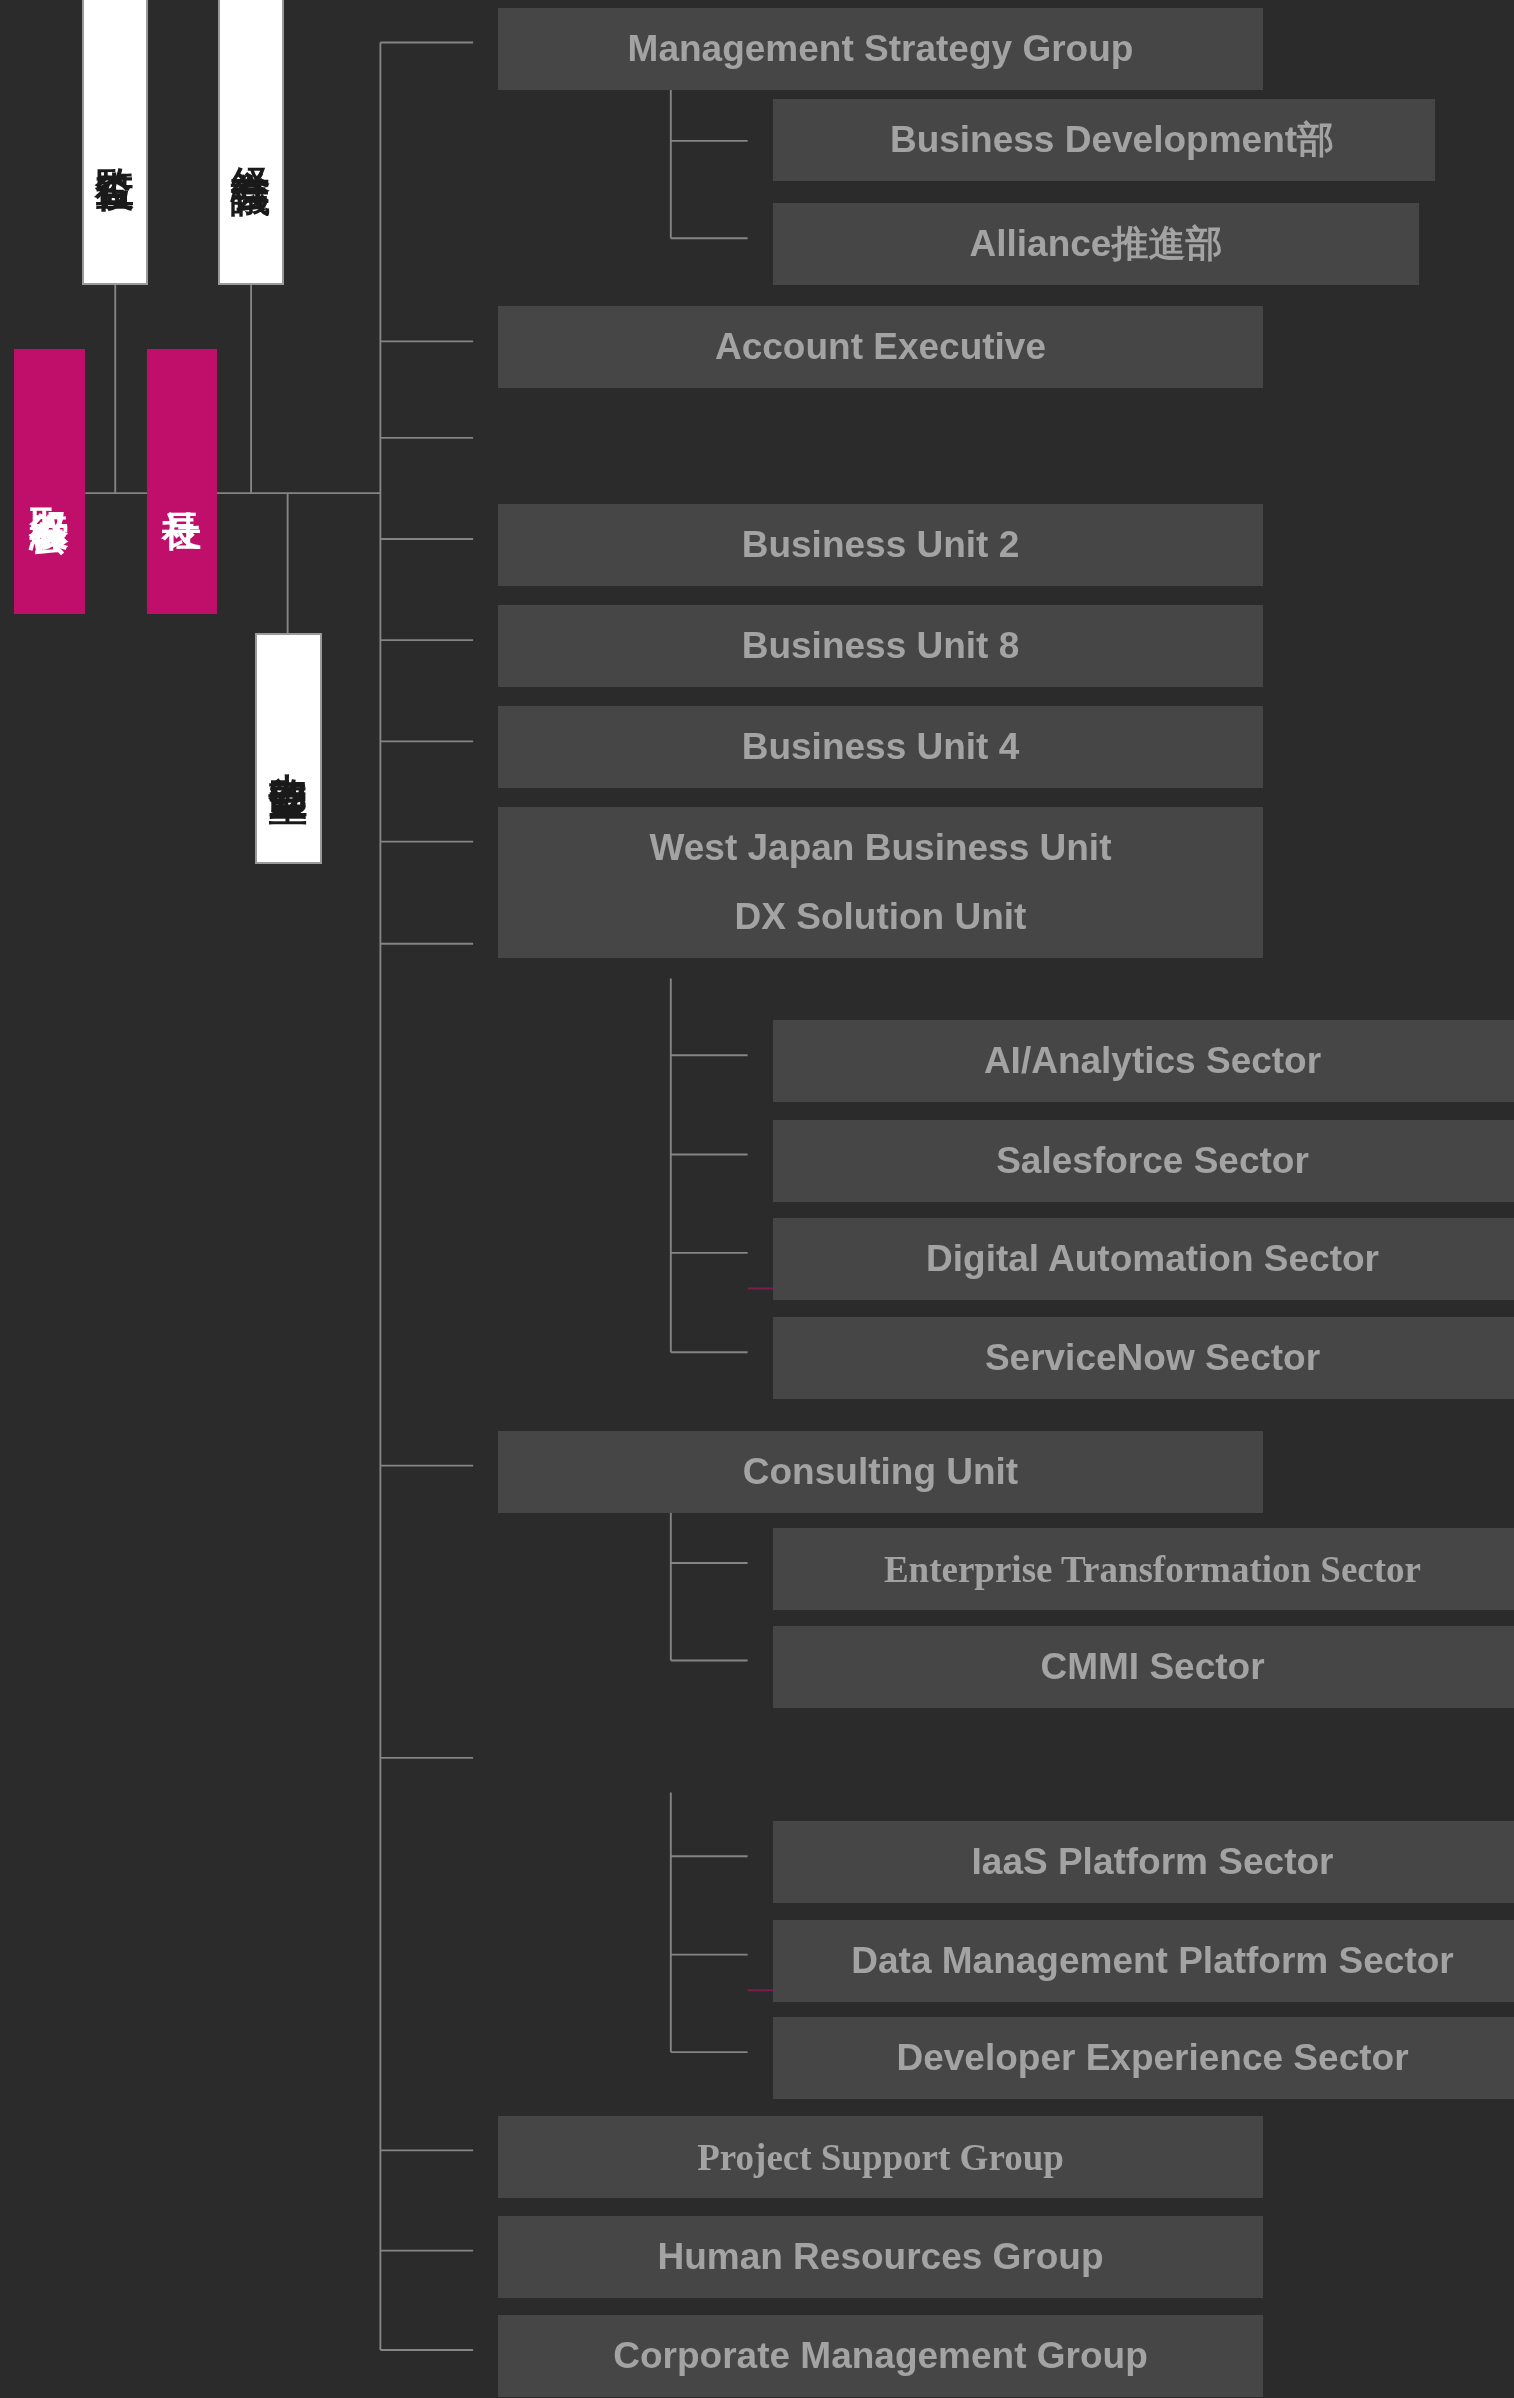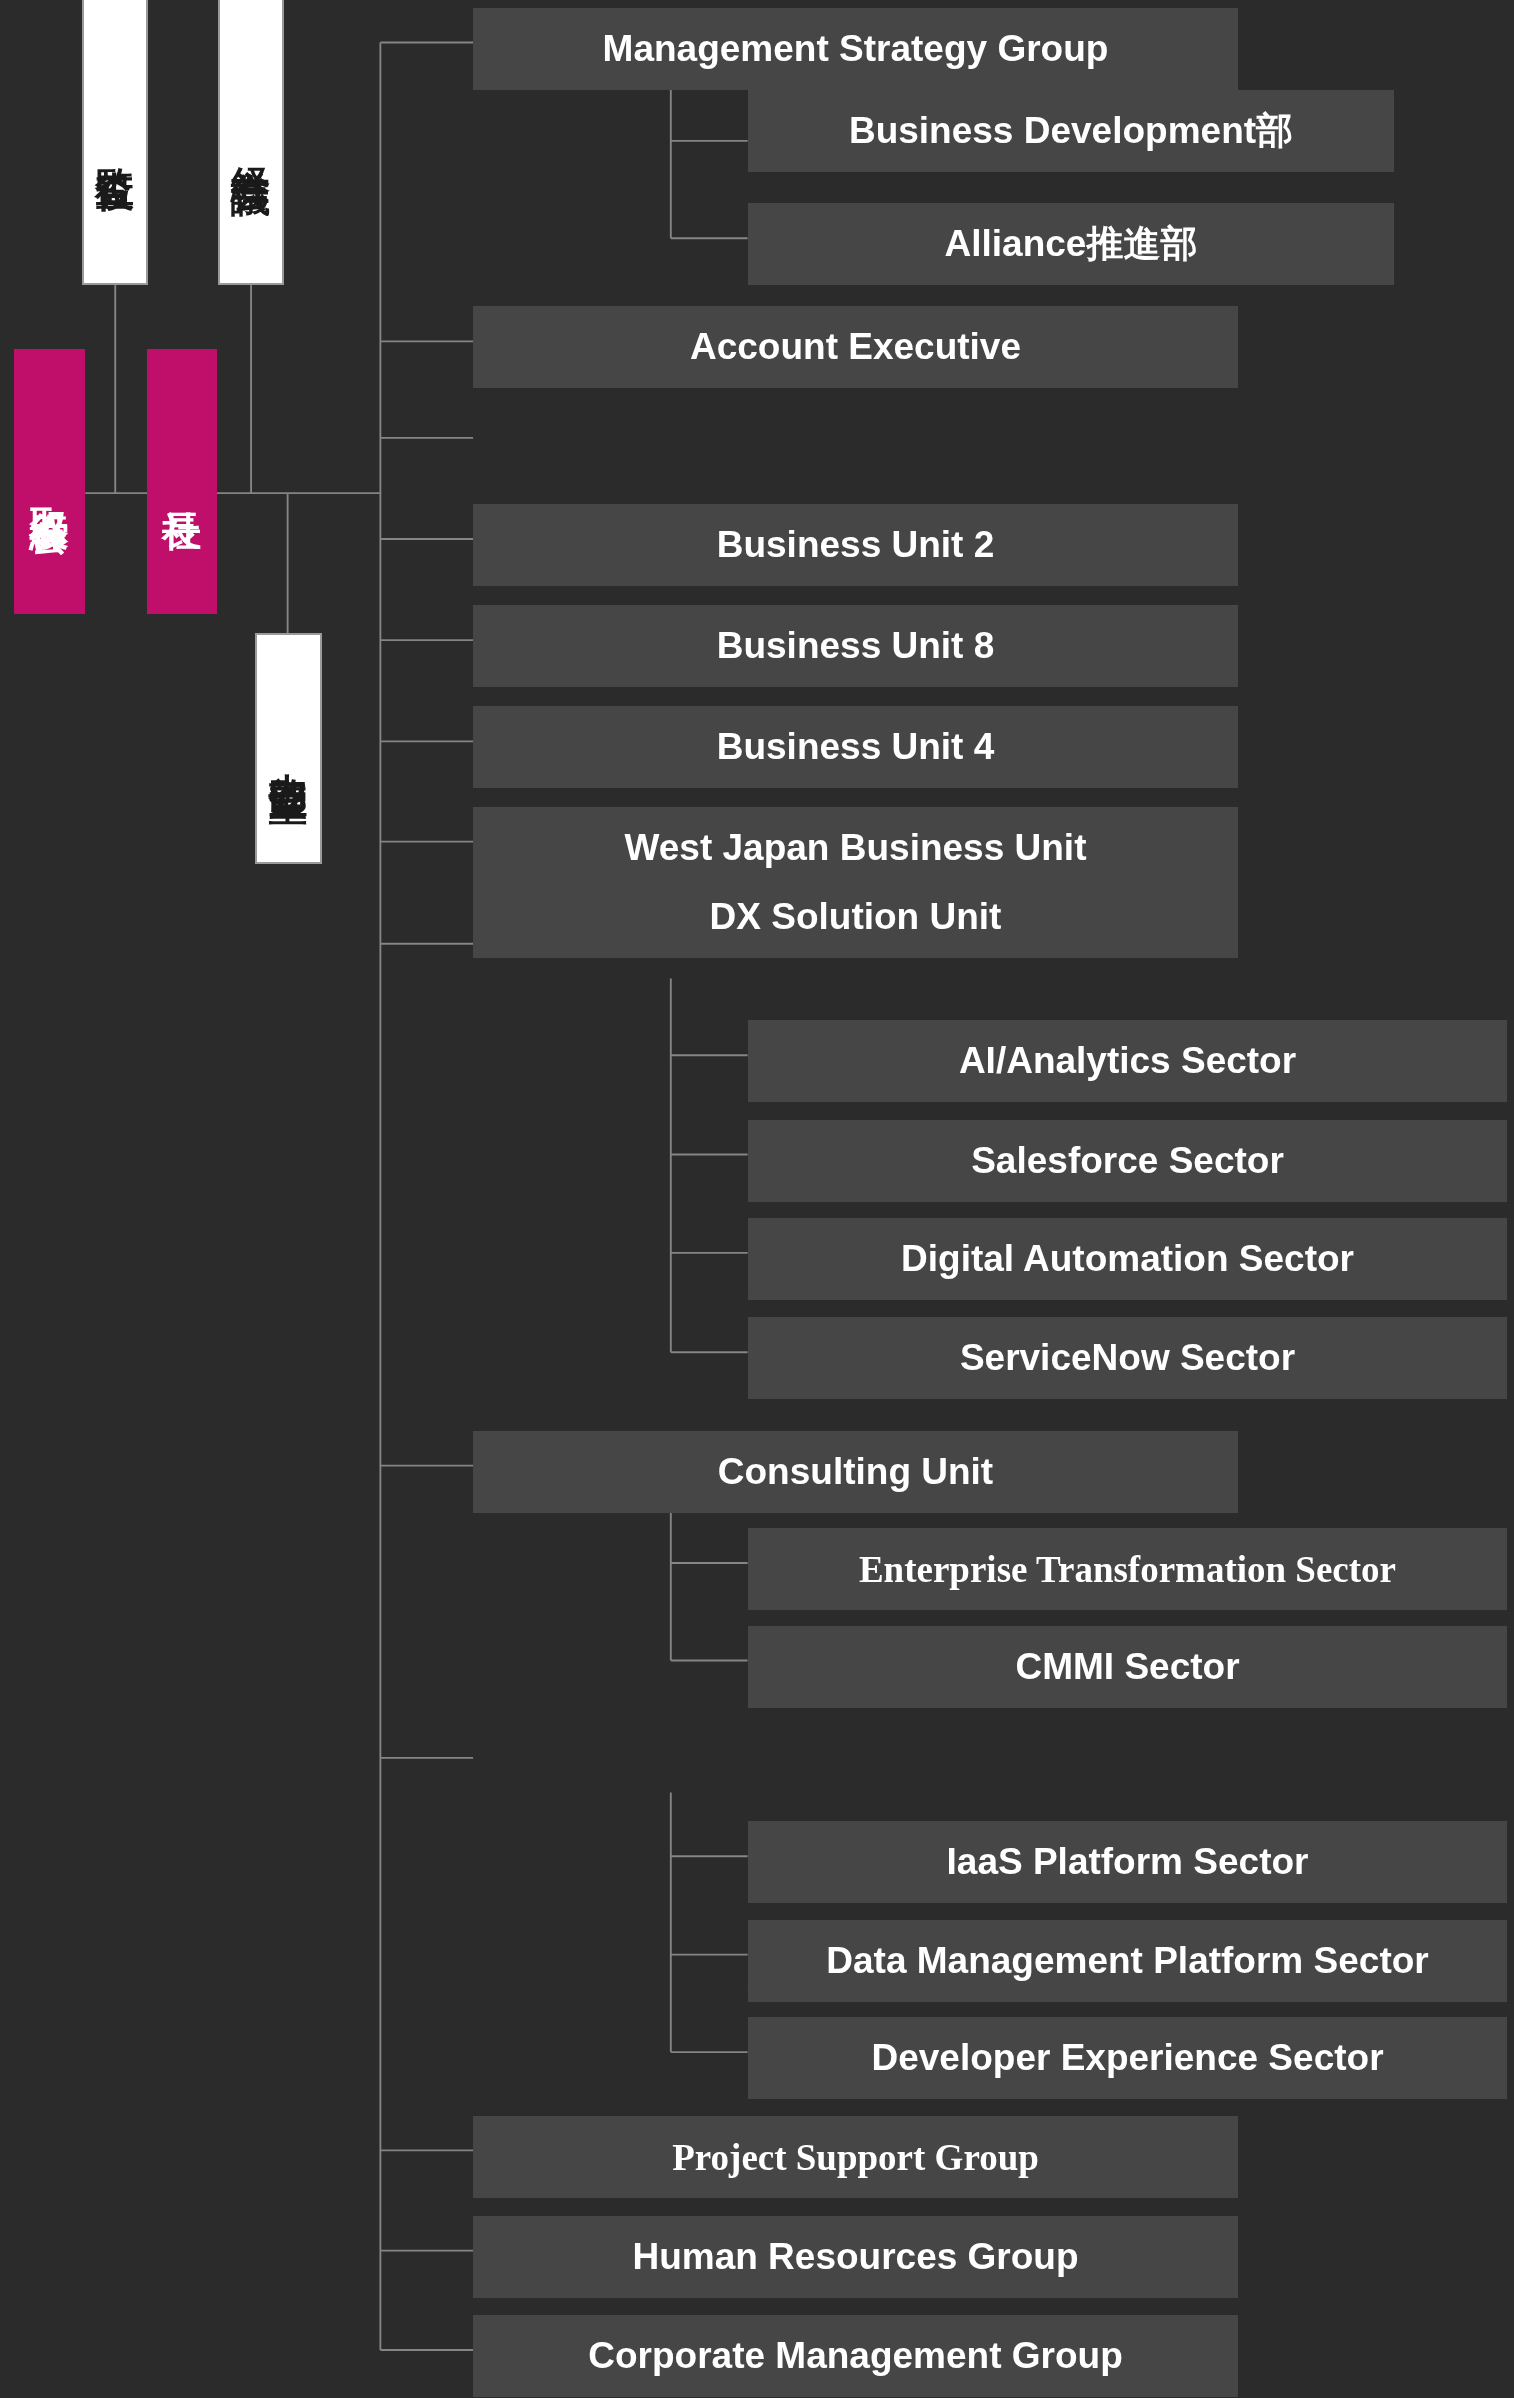--- a/index.html
+++ b/index.html
@@ -27,27 +27,28 @@
     stroke-width: 2;
   }
   .connectors path.accent {
     stroke: rgba(193,16,107,0.55);
     stroke-width: 2;
   }
   .bar {
     position: absolute;
     height: 82px;
     background: #464646;
-    color: #ffffff;
+    color: #a3a3a3;
     display: flex;
     align-items: center;
     justify-content: center;
     font-size: 37px;
     font-weight: bold;
     white-space: nowrap;
+    margin-left: 25px;
   }
   .bar.l1 { left: 473px; width: 765px; }
   .bar.l2a { left: 748px; width: 646px; }
   .bar.l2b { left: 748px; width: 759px; }
   .vbox {
     position: absolute;
     display: flex;
     align-items: center;
     justify-content: center;
     box-sizing: border-box;
@@ -142,21 +143,21 @@
   <div class="bar l1" style="top:504px;">Business Unit 2</div>
   <div class="bar l1" style="top:605px;">Business Unit 8</div>
   <div class="bar l1" style="top:706px;">Business Unit 4</div>
   <div class="bar l1" style="top:807px;">West Japan Business Unit</div>
   <div class="bar l1" style="top:876px;">DX Solution Unit</div>
   <div class="bar l1" style="top:1431px;">Consulting Unit</div>
   <div class="bar l1" style="top:2116px;font-family:Liberation Serif, serif;">Project Support Group</div>
   <div class="bar l1" style="top:2216px;">Human Resources Group</div>
   <div class="bar l1" style="top:2315px;">Corporate Management Group</div>
 
-  <div class="bar l2a" style="top:90px;">Business Development部</div>
+  <div class="bar l2a" style="top:99px;padding-left:16px;">Business Development部</div>
   <div class="bar l2b" style="top:1020px;">AI/Analytics Sector</div>
 
   <div class="bar l2a" style="top:203px;">Alliance推進部</div>
   <div class="bar l2b" style="top:1120px;">Salesforce Sector</div>
   <div class="bar l2b" style="top:1218px;">Digital Automation Sector</div>
   <div class="bar l2b" style="top:1317px;">ServiceNow Sector</div>
 
   <div class="bar l2b" style="top:1528px;font-family:Liberation Serif, serif;">Enterprise Transformation Sector</div>
   <div class="bar l2b" style="top:1626px;">CMMI Sector</div>
 

